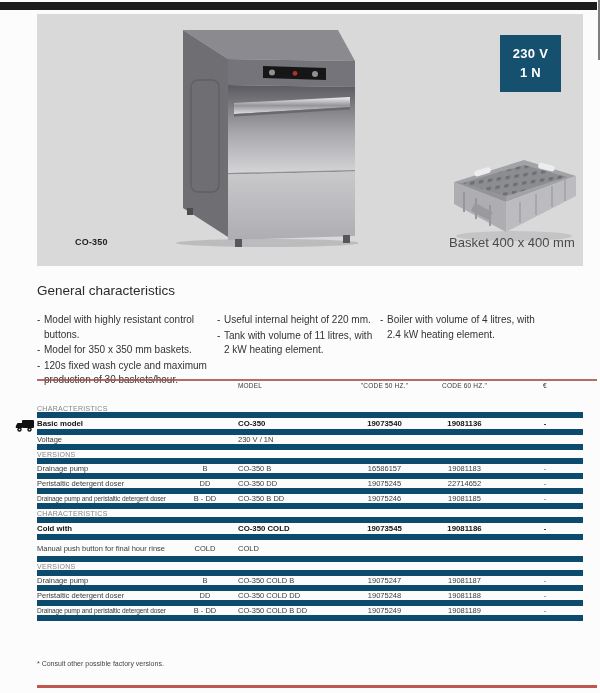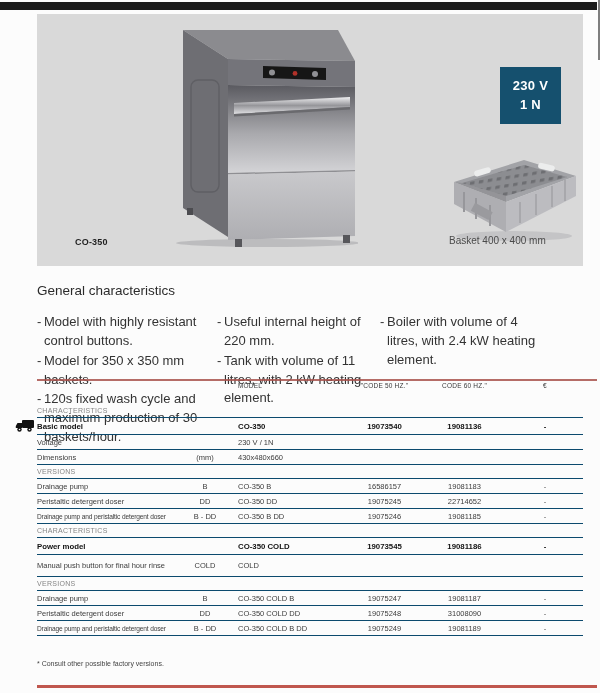--- a/index.html
+++ b/index.html
@@ -8,49 +8,49 @@
     font-family:"Liberation Sans",sans-serif;color:#333;overflow:hidden;
   }
   .top-bar{position:absolute;left:0;top:2px;width:597px;height:8px;background:#1b1b1b;}
   .edge-right{position:absolute;right:0;top:0;width:2px;height:60px;background:#2a2a2a;opacity:.6;}
 
   
   .hero{position:absolute;left:37px;top:14px;width:546px;height:252px;background:#d9d9d9;}
   .badge{
     position:absolute;left:463px;top:21px;width:61px;height:57px;background:#15506e;
     display:flex;flex-direction:column;align-items:center;justify-content:center;
-    color:#fff;font-weight:bold;font-size:13px;line-height:1.45;letter-spacing:.3px;margin-top:32px;
+    color:#fff;font-weight:bold;font-size:13px;line-height:1.45;letter-spacing:.3px;
   }
   .model-label{position:absolute;left:38px;top:223px;font-size:9px;font-weight:600;color:#1f1f1f;letter-spacing:.2px;}
-  .basket-caption{position:absolute;left:412px;top:221px;font-size:10px;color:#4a4a4a;}
+  .basket-caption{position:absolute;left:412px;top:221px;font-size:13px;color:#4a4a4a;}
   .dw{position:absolute;left:131px;top:16px;}
   .bk{position:absolute;left:411px;top:138px;}
 
   
   .gc-title{position:absolute;left:37px;top:283px;font-size:13.5px;color:#2b2b2b;}
   .bullets{position:absolute;left:37px;top:313px;width:546px;display:flex;}
   .bcol{list-style:none;margin:0;padding:0;}
   .bcol.c1{width:170px;}
   .bcol.c2{width:163px;margin-left:10px;}
   .bcol.c3{width:160px;}
   .bcol li{
-    font-size:13px;line-height:1.45;color:#333;
+    font-size:10px;line-height:1.45;color:#333;
     padding-left:7px;position:relative;margin-bottom:1px;
   }
   .bcol li::before{content:"-";position:absolute;left:0;top:0;}
 
   
   .tbl{position:absolute;left:37px;top:379px;width:546px;}
   .redline-top{position:absolute;left:37px;top:379px;width:560px;height:1.5px;background:#a8524c;opacity:.85;}
   .thead{display:grid;grid-template-columns:140px 56px 114px 75px 85px 76px;
     height:16px;align-items:start;padding-top:3px;box-sizing:border-box;}
   .thead span{font-size:6.5px;color:#3a3a3a;letter-spacing:.2px;}
   .gap{height:9px;}
   .trow{display:grid;grid-template-columns:140px 56px 114px 75px 85px 76px;
-    align-items:center;border-bottom:1px solid #0c4a6e;box-sizing:border-box;}
+    align-items:center;border-bottom:6px solid #0c4a6e;box-sizing:border-box;}
   .trow .c{font-size:7.5px;color:#3c3c3c;white-space:nowrap;}
   .trow .name{padding-left:0;}
   .trow .suf{text-align:center;}
   .trow .mod{padding-left:5px;}
   .trow .c50,.trow .c60,.trow .pr{text-align:center;}
   .trow.sect{height:14px;}
   .trow.sect .name{font-size:7px;color:#858585;letter-spacing:.3px;}
   .trow.data{height:15px;}
   .trow.bold{height:17px;}
   .trow.bold .c{font-weight:bold;color:#121212;font-size:7.8px;}
@@ -187,28 +187,20 @@
   <div class="trow data">
     <span class="c name">Voltage</span>
     <span class="c suf"></span>
     <span class="c mod">230 V / 1N</span>
     <span class="c c50"></span>
     <span class="c c60"></span>
     <span class="c pr"></span>
   </div>
 
 
-  <div class="trow data">
-    <span class="c name">Dimensions</span>
-    <span class="c suf">(mm)</span>
-    <span class="c mod">430x480x660</span>
-    <span class="c c50"></span>
-    <span class="c c60"></span>
-    <span class="c pr"></span>
-  </div>
 
   <div class="trow sect">
     <span class="c name">VERSIONS</span>
   </div>
 
   <div class="trow data">
     <span class="c name">Drainage pump</span>
     <span class="c suf">B</span>
     <span class="c mod">CO-350 B</span>
     <span class="c c50">16586157</span>
@@ -232,21 +224,21 @@
     <span class="c c50">19075246</span>
     <span class="c c60">19081185</span>
     <span class="c pr">-</span>
   </div>
 
   <div class="trow sect">
     <span class="c name">CHARACTERISTICS</span>
   </div>
 
   <div class="trow bold">
-    <span class="c name">Power model</span>
+    <span class="c name">Cold with</span>
     <span class="c suf"></span>
     <span class="c mod">CO-350 COLD</span>
     <span class="c c50">19073545</span>
     <span class="c c60">19081186</span>
     <span class="c pr">-</span>
   </div>
 
   <div class="trow tall">
     <span class="c name">Manual push button for final hour rinse</span>
     <span class="c suf">COLD</span>
@@ -267,21 +259,21 @@
     <span class="c c50">19075247</span>
     <span class="c c60">19081187</span>
     <span class="c pr">-</span>
   </div>
 
   <div class="trow data">
     <span class="c name">Peristaltic detergent doser</span>
     <span class="c suf">DD</span>
     <span class="c mod">CO-350 COLD DD</span>
     <span class="c c50">19075248</span>
-    <span class="c c60">31008090</span>
+    <span class="c c60">19081188</span>
     <span class="c pr">-</span>
   </div>
 
   <div class="trow data longname">
     <span class="c name">Drainage pump and peristaltic detergent doser</span>
     <span class="c suf">B - DD</span>
     <span class="c mod">CO-350 COLD B DD</span>
     <span class="c c50">19075249</span>
     <span class="c c60">19081189</span>
     <span class="c pr">-</span>

